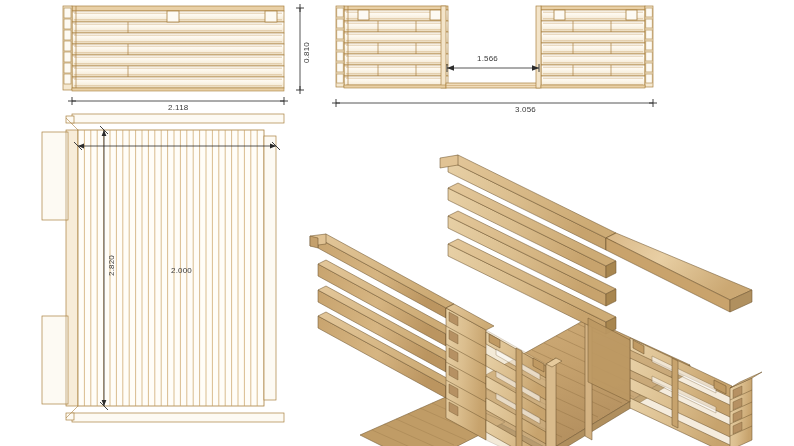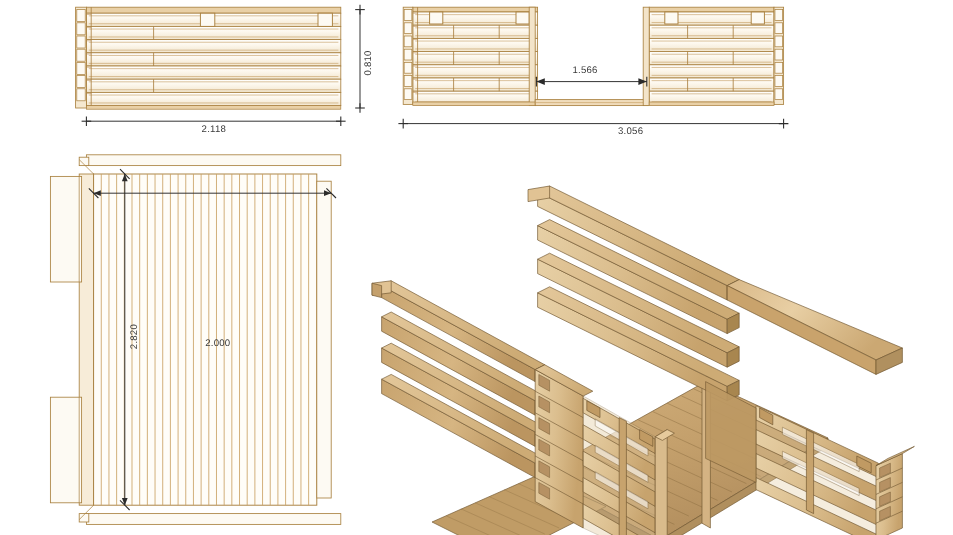--- a/index.html
+++ b/index.html
@@ -273,21 +273,21 @@
         <line class="tick" x1="2" y1="103" x2="10" y2="103"></line>
         <line class="tick" x1="323" y1="99" x2="323" y2="107"></line>
         <line class="tick" x1="319" y1="103" x2="327" y2="103"></line>
       </g>
     </svg>
 
     <div class="dim-text" style="left:147px; top:54px;">1.566</div>
     <div class="dim-text" style="left:165px; top:105px;margin-left:20px;">3.056</div>
   </div>
 
-  <div class="view" style="left:0px; top:123px; width:310px; height:320px;">
+  <div class="view" style="left:0px; top:108px; width:310px; height:320px;">
     <svg width="310" height="320" viewBox="0 0 310 320">
 
       <rect x="72" y="6" width="212" height="9" fill="#fdfaf3" stroke="#a9803f" stroke-width="0.7"></rect>
       <rect x="72" y="305" width="212" height="9" fill="#fdfaf3" stroke="#a9803f" stroke-width="0.7"></rect>
 
       <rect x="66" y="8" width="8" height="7" fill="#fdfaf3" stroke="#a9803f" stroke-width="0.7"></rect>
       <rect x="66" y="305" width="8" height="7" fill="#fdfaf3" stroke="#a9803f" stroke-width="0.7"></rect>
 
       <g stroke="#a9803f" stroke-width="0.6" fill="none">
         <line x1="66" y1="10" x2="80" y2="24"></line>

